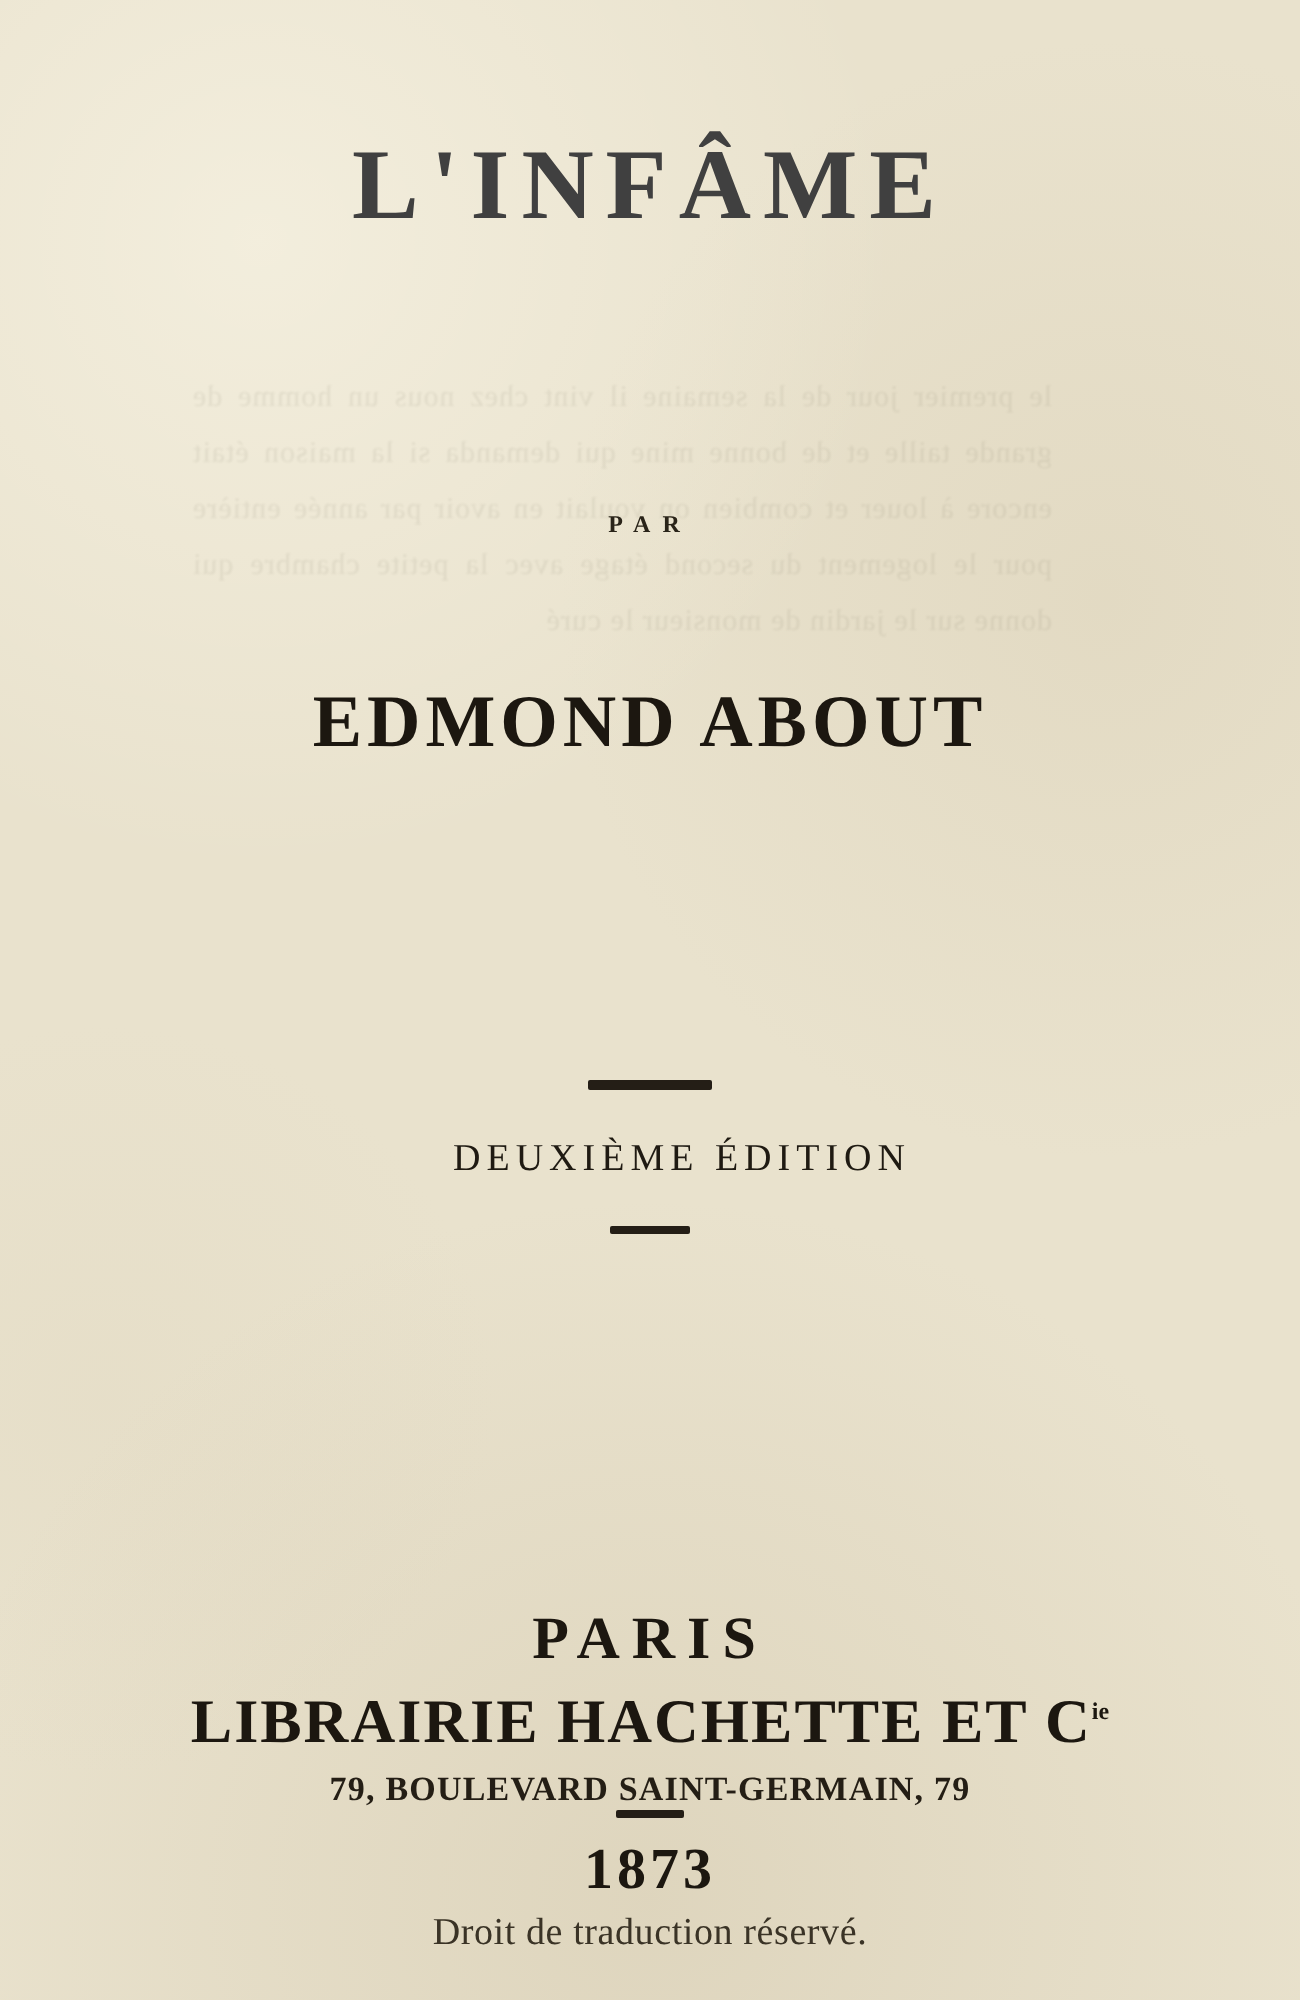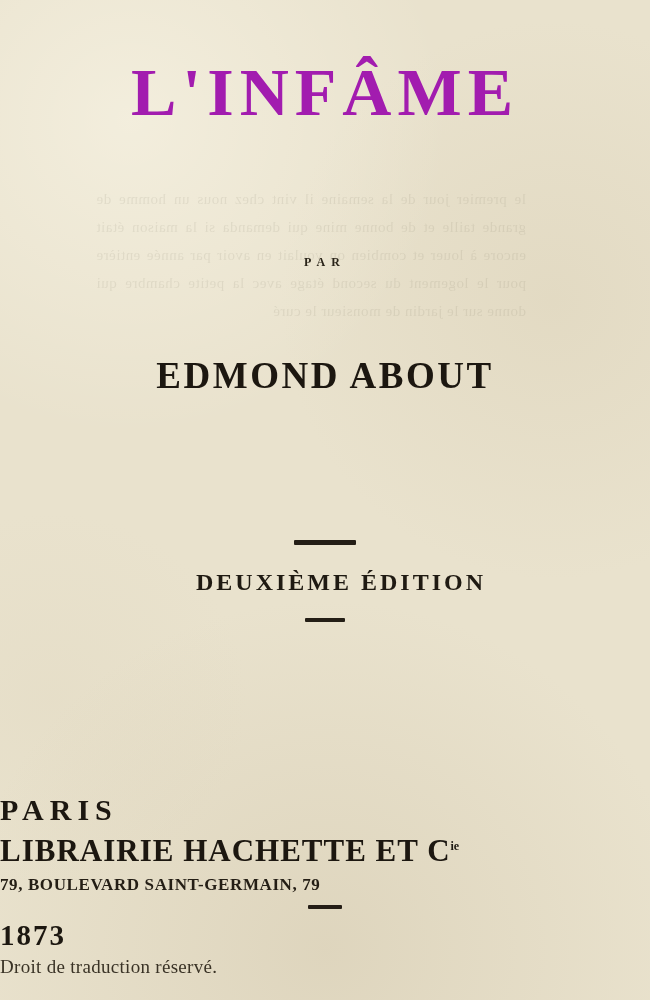--- a/index.html
+++ b/index.html
@@ -52,26 +52,26 @@
     height: 1000px;
     box-sizing: border-box;
   }
 
   .title {
     position: absolute;
     top: 52px;
     left: 0;
     right: 0;
     text-align: center;
-    font-size: 68px;
+    font-size: 50px;
     line-height: 80px;
     font-weight: bold;
     letter-spacing: 6px;
     font-family: "Liberation Serif", serif;
-    color: #a21caf;
+    color: #404040;
   }
 
   .by-line {
     position: absolute;
     top: 255px;
     left: 0;
     right: 0;
     text-align: center;
     font-size: 12px;
     letter-spacing: 6px;
@@ -82,21 +82,20 @@
   .author {
     position: absolute;
     top: 340px;
     left: 0;
     right: 0;
     text-align: center;
     font-size: 37px;
     font-weight: bold;
     letter-spacing: 2.5px;
     color: #1c1710;
-    margin-top: 14px;
   }
 
   .rule {
     width: 62px;
     height: 5px;
     background: #241e16;
     margin: 0 auto;
     border-radius: 1px;
   }
   .rule.short {
@@ -109,34 +108,34 @@
   }
 
   .edition-block {
     position: absolute;
     top: 540px;
     left: 0;
     right: 0;
     text-align: center;
   }
   .edition-label {
-    font-size: 24px;
-    font-weight: bold;
+    font-size: 19px;
+    font-weight: normal;
     letter-spacing: 3px;
     margin: 24px 0 22px 0;
     color: #1f1a12;
     padding-left: 32px;
   }
 
   .imprint {
     position: absolute;
     bottom: 22px;
     left: 0;
     right: 0;
-    text-align: left;
+    text-align: center;
   }
   .city {
     font-size: 30px;
     font-weight: bold;
     letter-spacing: 6px;
     color: #1c1710;
     margin-bottom: 6px;
   }
   .publisher {
     font-size: 31px;
@@ -149,21 +148,20 @@
   .publisher .sup {
     font-size: 12px;
     vertical-align: super;
     letter-spacing: 0;
   }
   .address {
     font-size: 17px;
     font-weight: bold;
     letter-spacing: 0.6px;
     color: #241e15;
-    margin-bottom: 10px;
   }
   .year {
     font-size: 29px;
     font-weight: bold;
     letter-spacing: 2px;
     color: #1c1710;
     margin: 10px 0 4px 0;
   }
   .rights {
     font-size: 19px;

